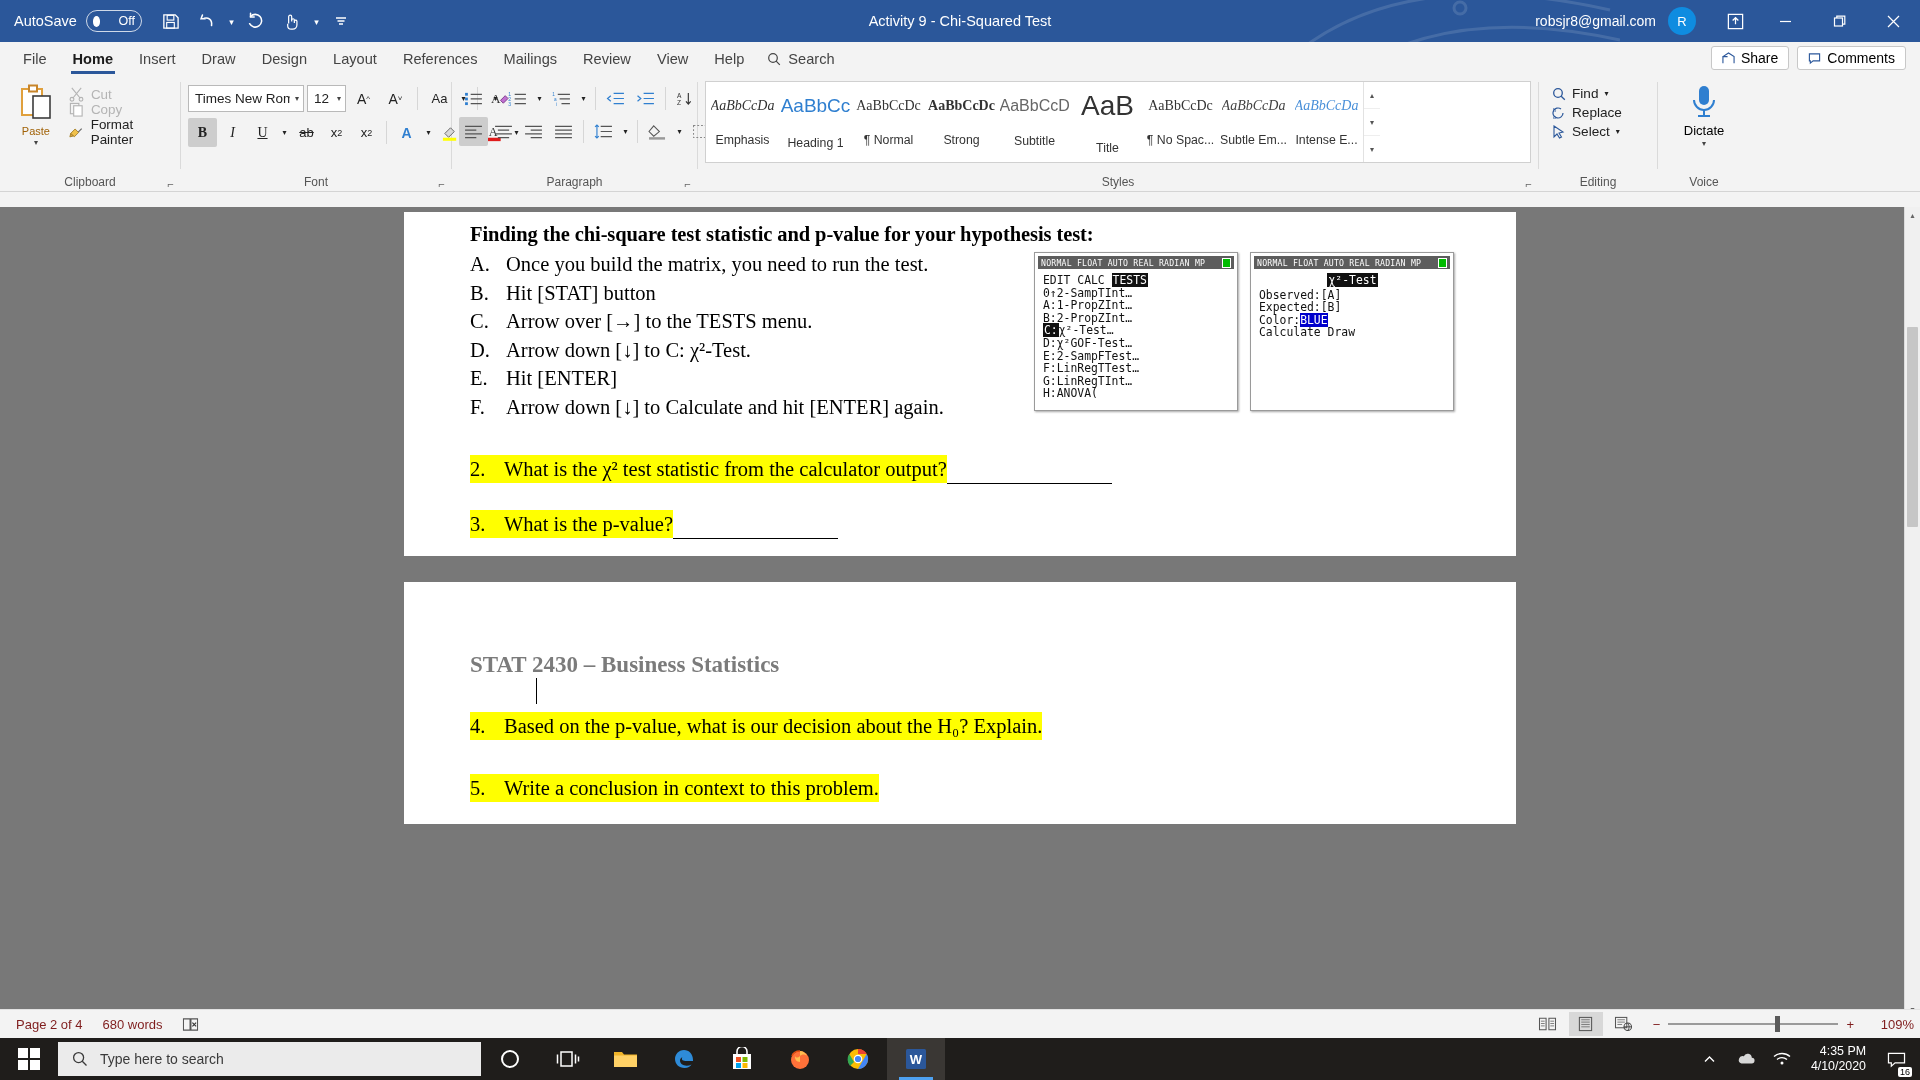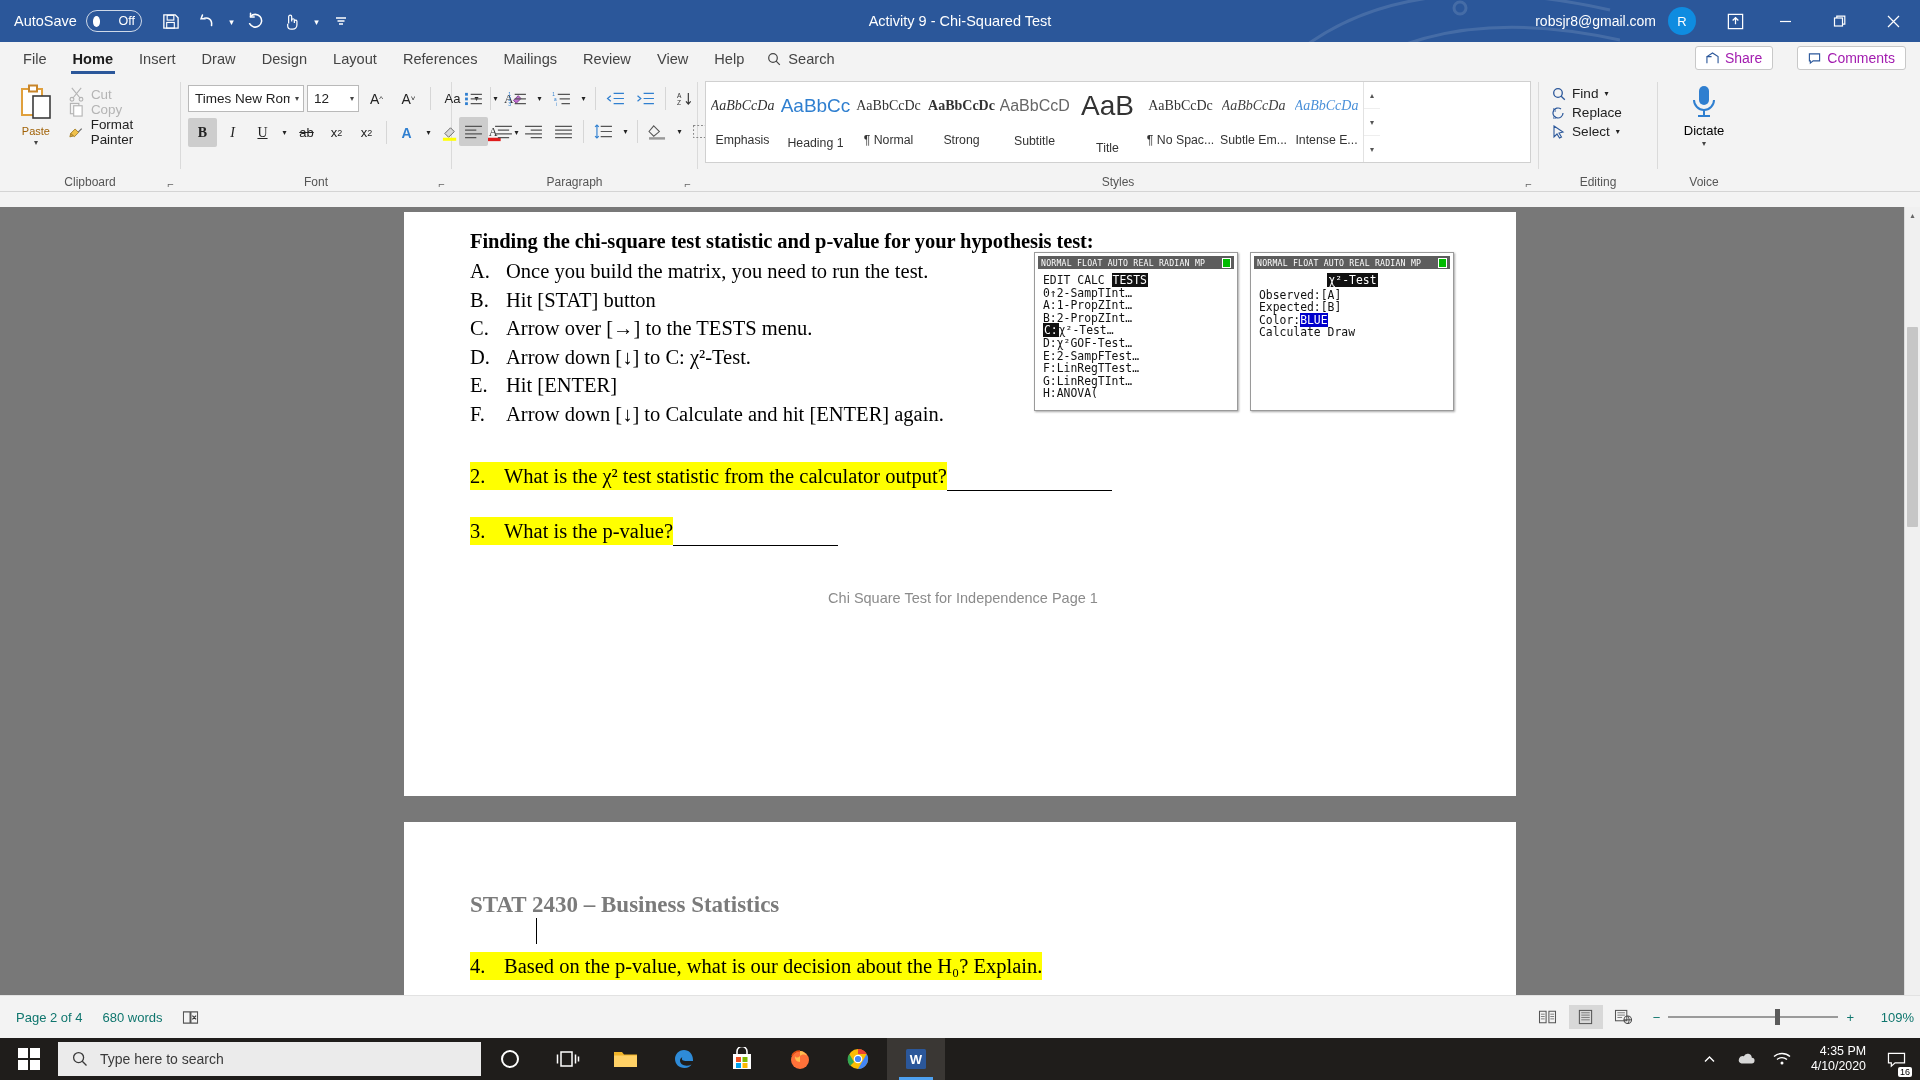--- a/index.html
+++ b/index.html
@@ -34,22 +34,22 @@
 
   
   .tabbar{ height:32px; background:#f3f3f3; display:flex; align-items:flex-end;
            padding-left:10px; position:relative;}
   .tab{ padding:3px 13px 7px; font-size:14.6px; color:#444; position:relative; }
   .tab.active{ color:#1b1b1b; font-weight:bold; }
   .tab.active:after{ content:""; position:absolute; left:11px; right:11px; bottom:0;
                      height:2.6px; background:#2b579a; }
   .searchbox{ display:flex; align-items:center; gap:7px; padding:3px 10px 7px; font-size:14.6px; color:#444;}
   .tb-actions{ margin-left:auto; display:flex; align-items:center; gap:8px; padding-right:14px; padding-bottom:4px;}
-  .act{ display:flex;align-items:center;gap:6px;font-size:14px;color:#a21caf;border:1px solid #c8c8c8;
-        background:#fff;border-radius:3px;padding:3px 10px;margin-left:16px;}
+  .act{ display:flex;align-items:center;gap:6px;font-size:14px;color:#000000;border:1px solid #c8c8c8;
+        background:#fff;border-radius:3px;padding:3px 10px;}
 
   
   .ribbon{ height:118px; background:#f3f3f3; border-bottom:1px solid #d4d4d4;
            display:flex; align-items:stretch; position:relative;}
   .group{ display:flex; flex-direction:column; position:relative; padding:4px 7px 0; }
   .group .gbody{ flex:1; display:flex; align-items:flex-start; }
   .glabel{ text-align:center; font-size:12px; color:#555; height:18px; line-height:18px;}
   .gsep{ width:1px; background:#dadada; margin:8px 0 22px; }
   .dialog-launcher{ position:absolute; right:6px; bottom:1px; font-size:11px; color:#666;}
 
@@ -90,21 +90,21 @@
   
   .edrow{ display:flex; align-items:center; gap:6px; font-size:13.6px; color:#222; padding:2px 6px;}
   .dictate{ width:74px; display:flex; flex-direction:column; align-items:center; gap:1px; padding-top:6px;}
   .dictate .dl{ font-size:13px; }
 
   
   .docarea{ position:absolute; top:207px; bottom:62px; left:0; right:0; background:#787878;
             overflow:hidden; }
   .page{ background:#fff; width:1112px; margin:0 auto; position:relative;
          font-family:"Liberation Serif", serif; }
-  .page1{ height:584px; margin-top:5px; padding:18px 60px 0 66px; }
+  .page1{ height:344px; margin-top:5px; padding:11px 60px 0 66px; }
   .page2{ height:242px; margin-top:26px; padding:70px 60px 0 66px; }
 
   .hdg{ font-size:20.5px; font-weight:bold; color:#000; letter-spacing:-.1px;}
   .olist{ list-style:none; margin-top:4px; }
   .oli{ display:flex; font-size:20.5px; line-height:28.5px; color:#000; }
   .oli .mk{ width:36px; flex:none; }
   .q{ font-size:20.5px; line-height:28px; display:flex; align-items:baseline; }
   .q .num{ width:34px; flex:none; }
   .hl{ background:#ffff00; }
   .blank{ border-bottom:1.4px solid #000; display:inline-block; }
@@ -125,22 +125,22 @@
   .inv{ background:#111; color:#fff; padding:0 1px;}
   .bluehl{ background:#0000cc; color:#fff; }
 
   
   .vsb{ position:absolute; right:0; top:0; bottom:0; width:16px; background:#f0f0f0;
         border-left:1px solid #dcdcdc;}
   .vsb .arrow{ height:17px; display:flex; align-items:center; justify-content:center; font-size:8px; color:#666;}
   .vsb .thumb{ position:absolute; left:2px; right:2px; background:#c6c6c6; border-radius:1px;}
 
   
-  .status{ position:absolute; left:0; right:0; bottom:42px; height:43px; background:#f3f3f3;
-           display:flex; align-items:center; font-size:13px; color:#0f766e; padding:0 6px;
+  .status{ position:absolute; left:0; right:0; bottom:42px; height:29px; background:#f3f3f3;
+           display:flex; align-items:center; font-size:13px; color:#7f1d1d; padding:0 6px;
            border-top:1px solid #e2e2e2;}
   .status .si{ padding:0 10px; display:flex; align-items:center; gap:6px;}
   .status .right{ margin-left:auto; display:flex; align-items:center; gap:4px;}
   .viewbtn{ width:34px;height:24px;display:flex;align-items:center;justify-content:center;}
   .viewbtn.active{ background:#d8d8d8; }
   .zoomslider{ display:flex; align-items:center; gap:8px; padding:0 8px;}
   .ztrack{ width:170px; height:2px; background:#9a9a9a; position:relative;}
   .zthumb{ position:absolute; top:-7px; left:107px; width:5px; height:16px; background:#5a5a5a;}
   .zval{ width:48px; text-align:right; font-size:13px;}
 
@@ -321,21 +321,21 @@
   </div>
   <div class="gsep"></div>
 
   <div class="group" style="width:270px">
     <div class="gbody" style="flex-direction:column; padding-top:6px">
       <div class="fontrow1">
         <div class="combo" style="width:116px">
           <span class="cv">Times New Roman</span>
           <span class="cc">▾</span>
         </div>
-        <div class="combo" style="width:52px">
+        <div class="combo" style="width:39px">
           <span class="cv">12</span>
           <span class="cc">▾</span>
         </div>
         <div class="rb">A<sup style="font-size:8px">^</sup></div>
         <div class="rb">A<sup style="font-size:8px">˅</sup></div>
         <div class="vsep"></div>
         <div class="rb" style="font-size:13px">Aa</div>
         <div class="rb sm">▾</div>
         <div class="vsep"></div>
         <div class="rb">

